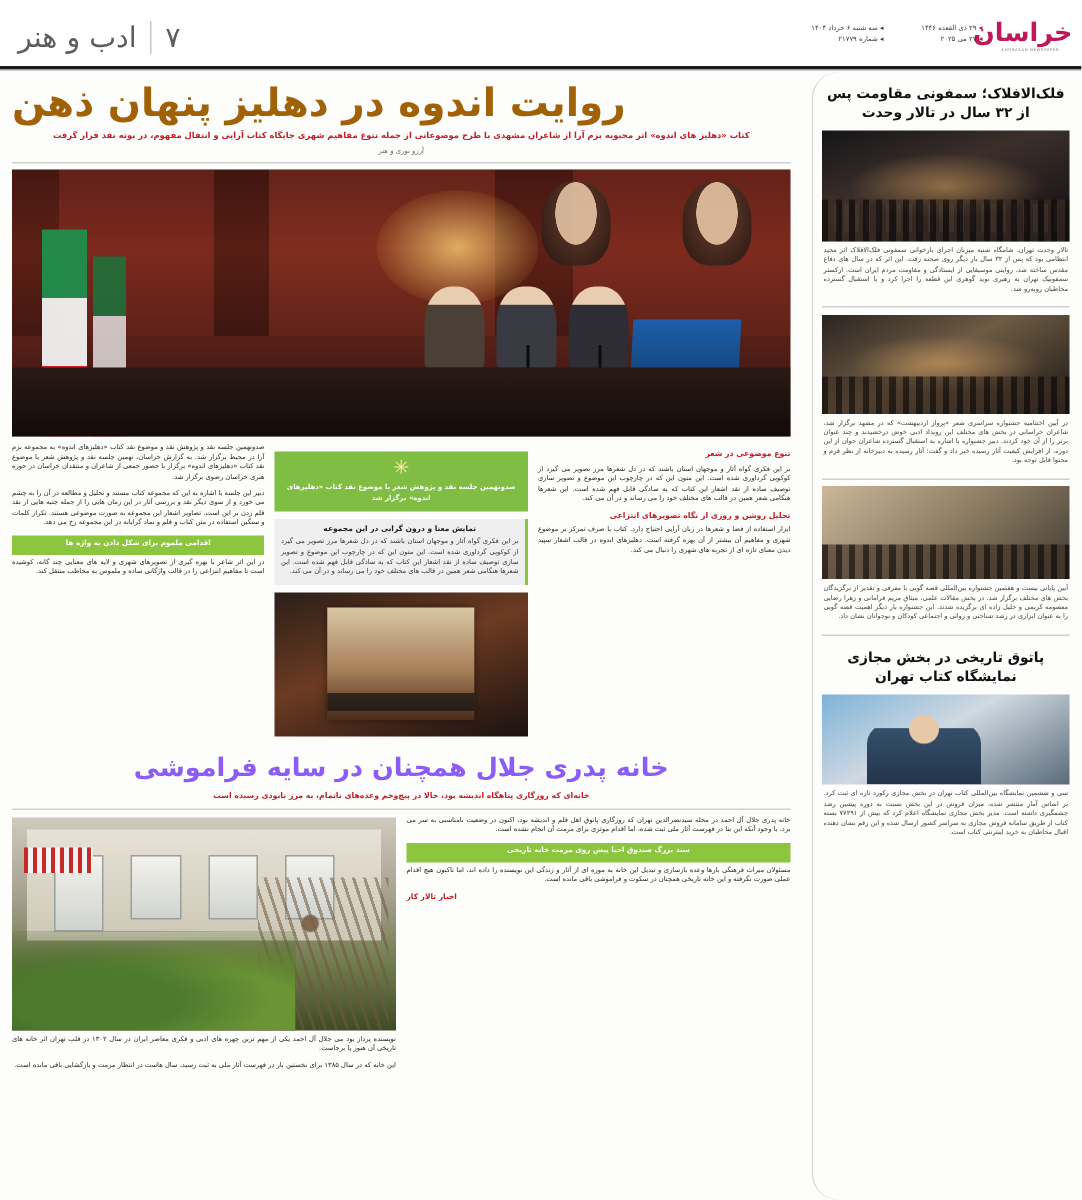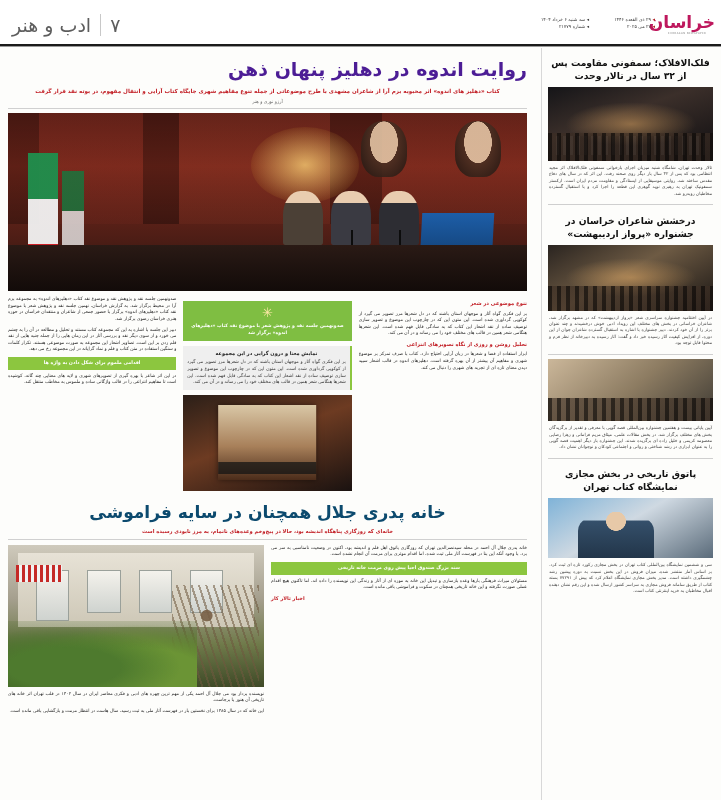--- a/index.html
+++ b/index.html
@@ -70,20 +70,21 @@
   }
 
   
   .content { position: absolute; top: 48px; right: 0; left: 0; bottom: 0; }
 
   
   .rail {
     position: absolute; top: 0; right: 0; width: 180px; bottom: 0;
     padding: 4px 8px 0 6px;
     border-left: 0.6px solid #d8d8d8;
+    border-radius: 18px;
   }
   .rail-item { margin-bottom: 7px; }
   .rail-head {
     font-size: 9.2px; font-weight: bold; color: #111;
     line-height: 13px; text-align: center; padding: 4px 2px 5px;
   }
   .rail-photo {
     width: 100%; height: 74px; margin-bottom: 3px;
     background: #2c2c32; position: relative; overflow: hidden;
   }
@@ -117,22 +118,22 @@
     height: 0.6px; background: #cfcfcf; margin: 6px 0 5px;
   }
 
   
   .main {
     position: absolute; top: 0; right: 188px; left: 0; bottom: 0;
     padding: 2px 6px 0 8px;
   }
 
   .lead-head {
-    font-size: 19px; font-weight: bold; color: #4c1d95;
-    text-align: right; line-height: 27px; letter-spacing: -0.3px;
+    font-size: 26px; font-weight: bold; color: #a16207;
+    text-align: left; line-height: 27px; letter-spacing: -0.3px;
     margin-top: 6px;
   }
   .lead-sub {
     font-size: 5.6px; line-height: 8.6px; color: #c21f26;
     text-align: center; margin-top: 4px; font-weight: bold;
     padding: 0 20px;
   }
   .byline {
     font-size: 4.6px; color: #666; text-align: center; margin-top: 3px;
   }
@@ -247,21 +248,21 @@
     box-shadow: 0 0 6px rgba(0,0,0,.5);
   }
   .book-photo .bcover .bstrip {
     position:absolute; bottom: 8%; left: 0; width: 100%; height: 16%;
     background: rgba(20,20,20,.75);
   }
 
   
   .bottom-wrap { margin-top: 6px; }
   .bottom-head {
-    font-size: 17px; font-weight: bold; color: #0c4a6e;
+    font-size: 17px; font-weight: bold; color: #8b5cf6;
     text-align: center; line-height: 23px; letter-spacing: -0.2px;
   }
   .bottom-sub {
     font-size: 5.2px; line-height: 8px; color: #c21f26;
     text-align: center; margin-top: 3px; font-weight: bold; padding: 0 12px;
   }
   .bottom-rule { height: 0.6px; background: #d0d0d0; margin: 4px 0 5px; }
 
   .bottom-photo {
     width: 100%; height: 142px; margin-bottom: 4px;
@@ -357,21 +358,20 @@
           <div class="stage-glow"></div>
           <div class="band"></div>
           <div class="crowd"></div>
         </div>
         <div class="rail-caption">تالار وحدت تهران، شامگاه شنبه میزبان اجرای بازخوانی سمفونی فلک‌الافلاک اثر مجید انتظامی بود که پس از ۳۲ سال بار دیگر روی صحنه رفت. این اثر که در سال های دفاع مقدس ساخته شد، روایتی موسیقایی از ایستادگی و مقاومت مردم ایران است. ارکستر سمفونیک تهران به رهبری نوید گوهری این قطعه را اجرا کرد و با استقبال گسترده مخاطبان روبه‌رو شد.</div>
       </div>
 
       <div class="rail-sep"></div>
 
       <div class="rail-item">
-        <div class="rail-head">درخشش شاعران خراسان در جشنواره «پرواز اردیبهشت»</div>
         <div class="rail-photo p2">
           <div class="stage-glow"></div>
           <div class="crowd"></div>
         </div>
         <div class="rail-caption">در آیین اختتامیه جشنواره سراسری شعر «پرواز اردیبهشت» که در مشهد برگزار شد، شاعران خراسانی در بخش های مختلف این رویداد ادبی خوش درخشیدند و چند عنوان برتر را از آن خود کردند. دبیر جشنواره با اشاره به استقبال گسترده شاعران جوان از این دوره، از افزایش کیفیت آثار رسیده خبر داد و گفت: آثار رسیده به دبیرخانه از نظر فرم و محتوا قابل توجه بود.</div>
       </div>
 
       <div class="rail-sep"></div>
 
       <div class="rail-item">

